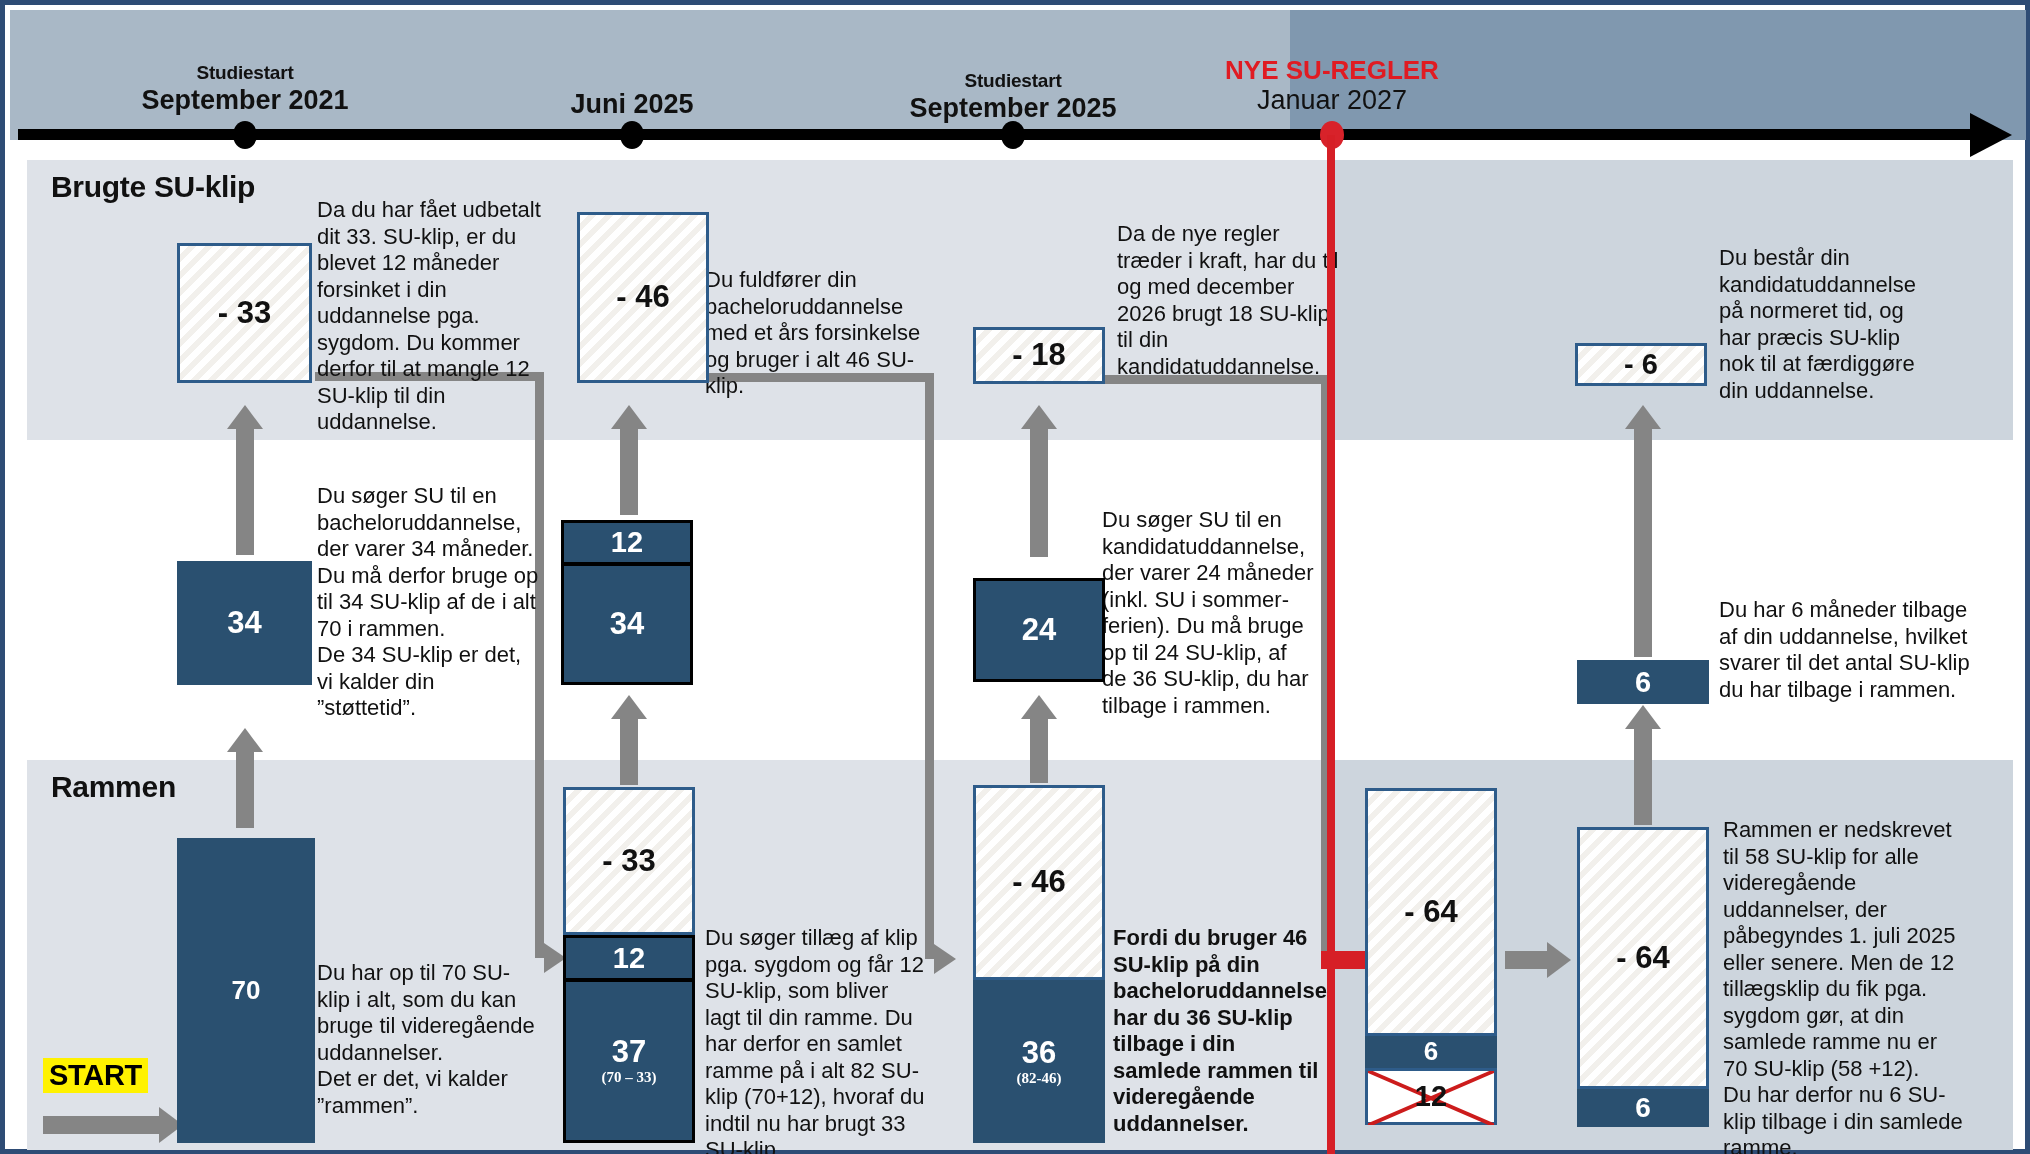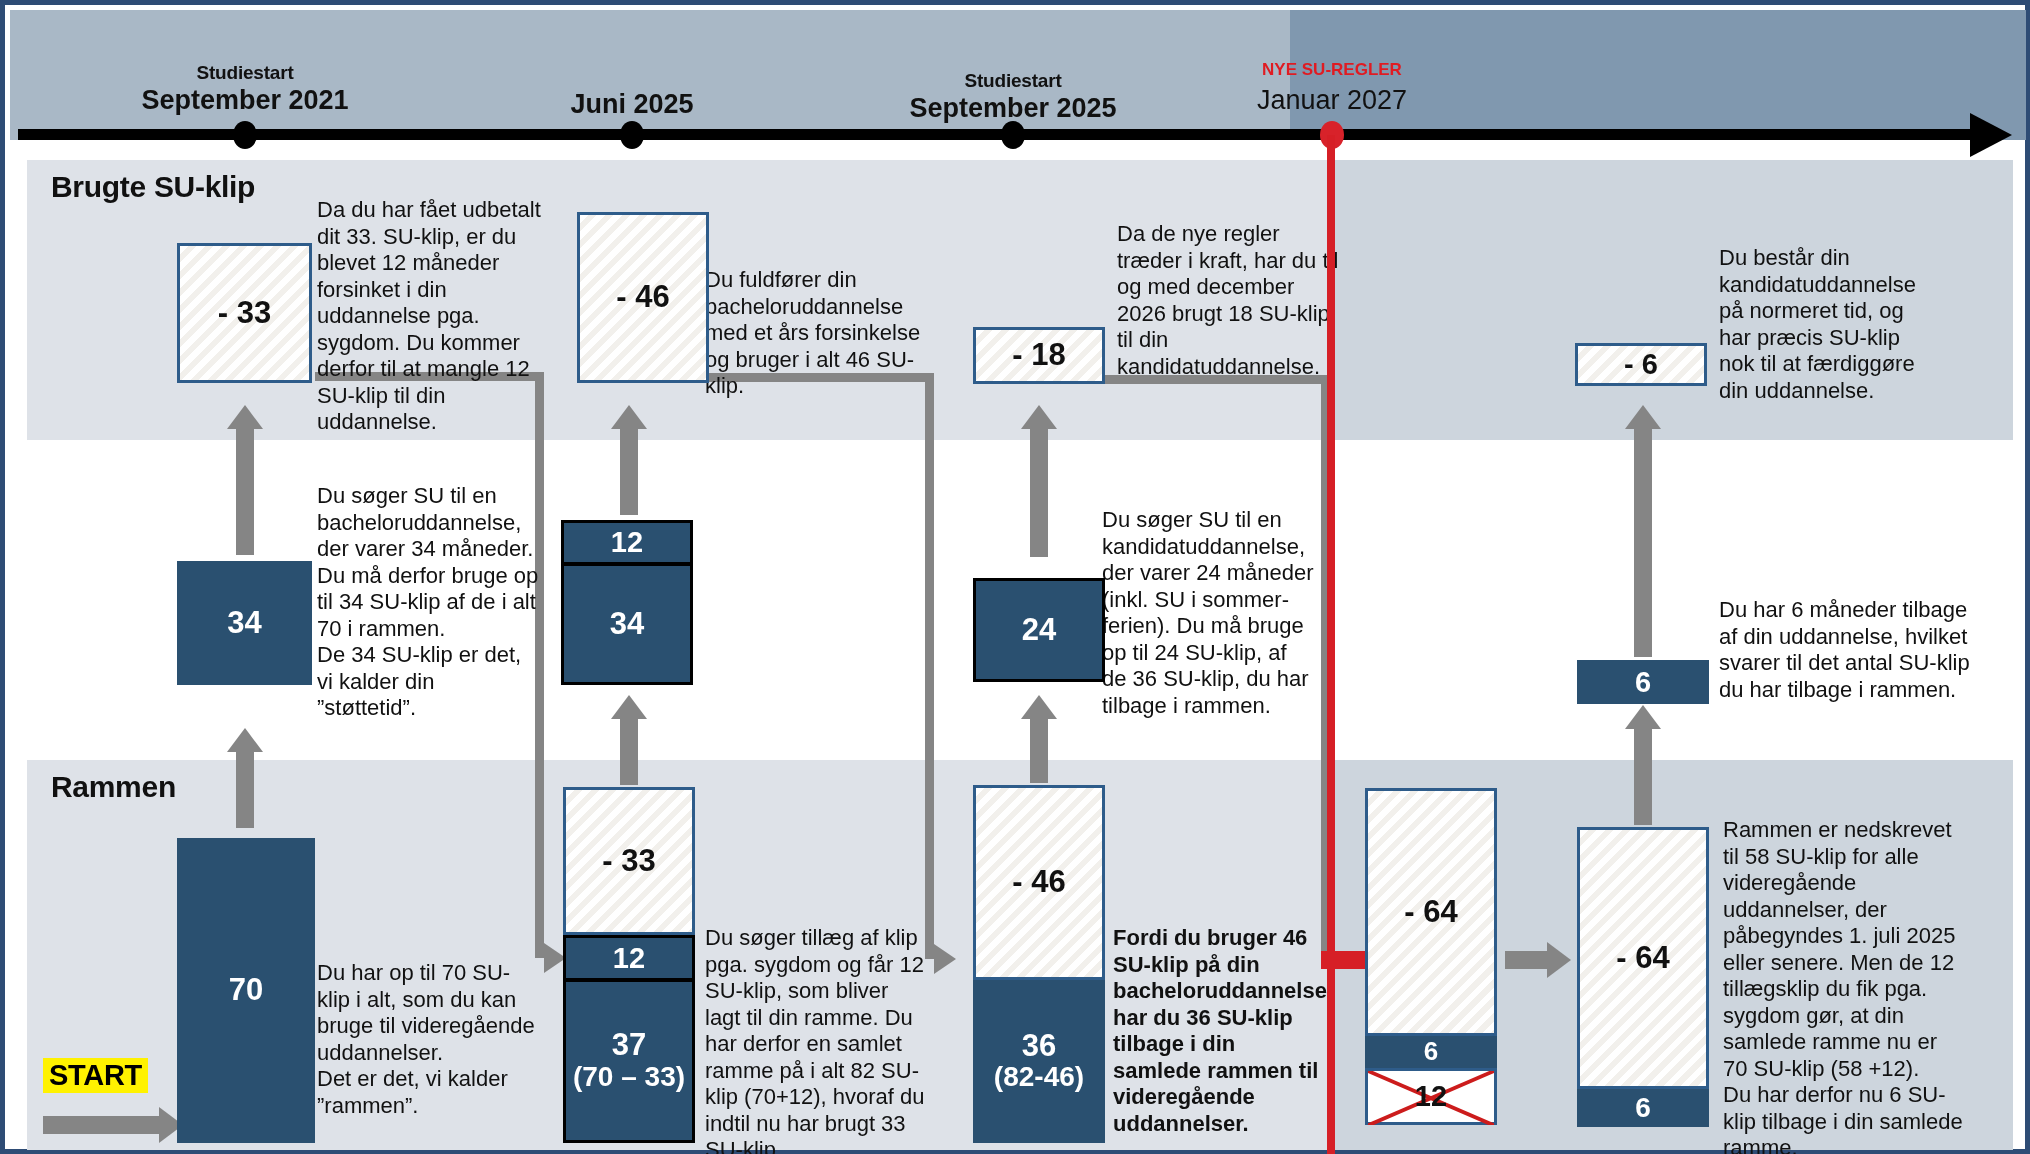--- a/index.html
+++ b/index.html
@@ -43,21 +43,21 @@
   .tl-sub {
     font-size:19px; font-weight:bold; color:#111;
     letter-spacing:-0.2px; line-height:22px;
   }
   .tl-main {
     font-size:27px; font-weight:bold; color:#111;
     line-height:32px; white-space:nowrap;
   }
   .tl-main.reg { font-weight:normal; }
   .tl-red {
-    font-size:17px; font-weight:bold; color:#E01B22;
+    font-size:26px; font-weight:bold; color:#E01B22;
     line-height:28px; white-space:nowrap;
   }
 
   
   .red-rule {
     position:absolute; left:1322px; top:130px;
     width:8px; height:1024px; background:#D61F26; z-index:40;
   }
   
 
@@ -82,21 +82,21 @@
 
   
   .box {
     position:absolute;
     display:flex; align-items:center; justify-content:center;
     flex-direction:column;
     font-weight:bold; color:#fff;
     z-index:20;
   }
   .box .num { line-height:1.05; }
-  .box .sub { font-size:28px; font-weight:bold; line-height:1.1; }
+  .box .sub { font-size:15px; font-weight:bold; line-height:1.1;font-family:Liberation Serif, serif; }
 
   .box.solid { background:#2A5070; }
   .box.solid.bordered { border:3px solid #000; }
 
   .box.hatch {
     background:
       repeating-linear-gradient(135deg,
         #ffffff 0px, #ffffff 6px,
         #F2F0EC 6px, #F2F0EC 12px);
     border:3px solid #2E5C8A;
@@ -244,21 +244,21 @@
   <div class="txt" style="left:312px; top:478px; width:222px; white-space:pre-line;">Du søger SU til en bacheloruddannelse, der varer 34 måneder. Du må derfor bruge op til 34 SU-klip af de i alt 70 i rammen.
 De 34 SU-klip er det, vi kalder din ”støttetid”.</div>
   <div class="txt" style="left:1097px; top:502px; width:212px;">Du søger SU til en kandidatuddannelse, der varer 24 måneder (inkl. SU i sommer-ferien). Du må bruge op til 24 SU-klip, af de 36 SU-klip, du har tilbage i rammen.</div>
   <div class="txt" style="left:1714px; top:592px; width:272px;">Du har 6 måneder tilbage af din uddannelse, hvilket svarer til det antal SU-klip du har tilbage i rammen.</div>
 
   <div class="band" id="band3">
     <div class="shade"></div>
     <div class="band-title">Rammen</div>
   </div>
 
-  <div class="box solid" style="left:172px; top:833px; width:138px; height:305px; font-size:31px;">
+  <div class="box solid" style="left:172px; top:833px; width:138px; height:305px; font-size:26px;">
     <span class="num">70</span>
   </div>
   <div class="start-label" style="left:38px; top:1053px;">START</div>
   <div class="rarrow" style="left:38px; top:1105px; width:140px; height:30px;">
     <div class="shaft" style="width:118px;"></div>
     <div class="head"></div>
   </div>
 
   <div class="box hatch" style="left:558px; top:782px; width:132px; height:148px; font-size:31px;">
     <span class="num">- 33</span>

